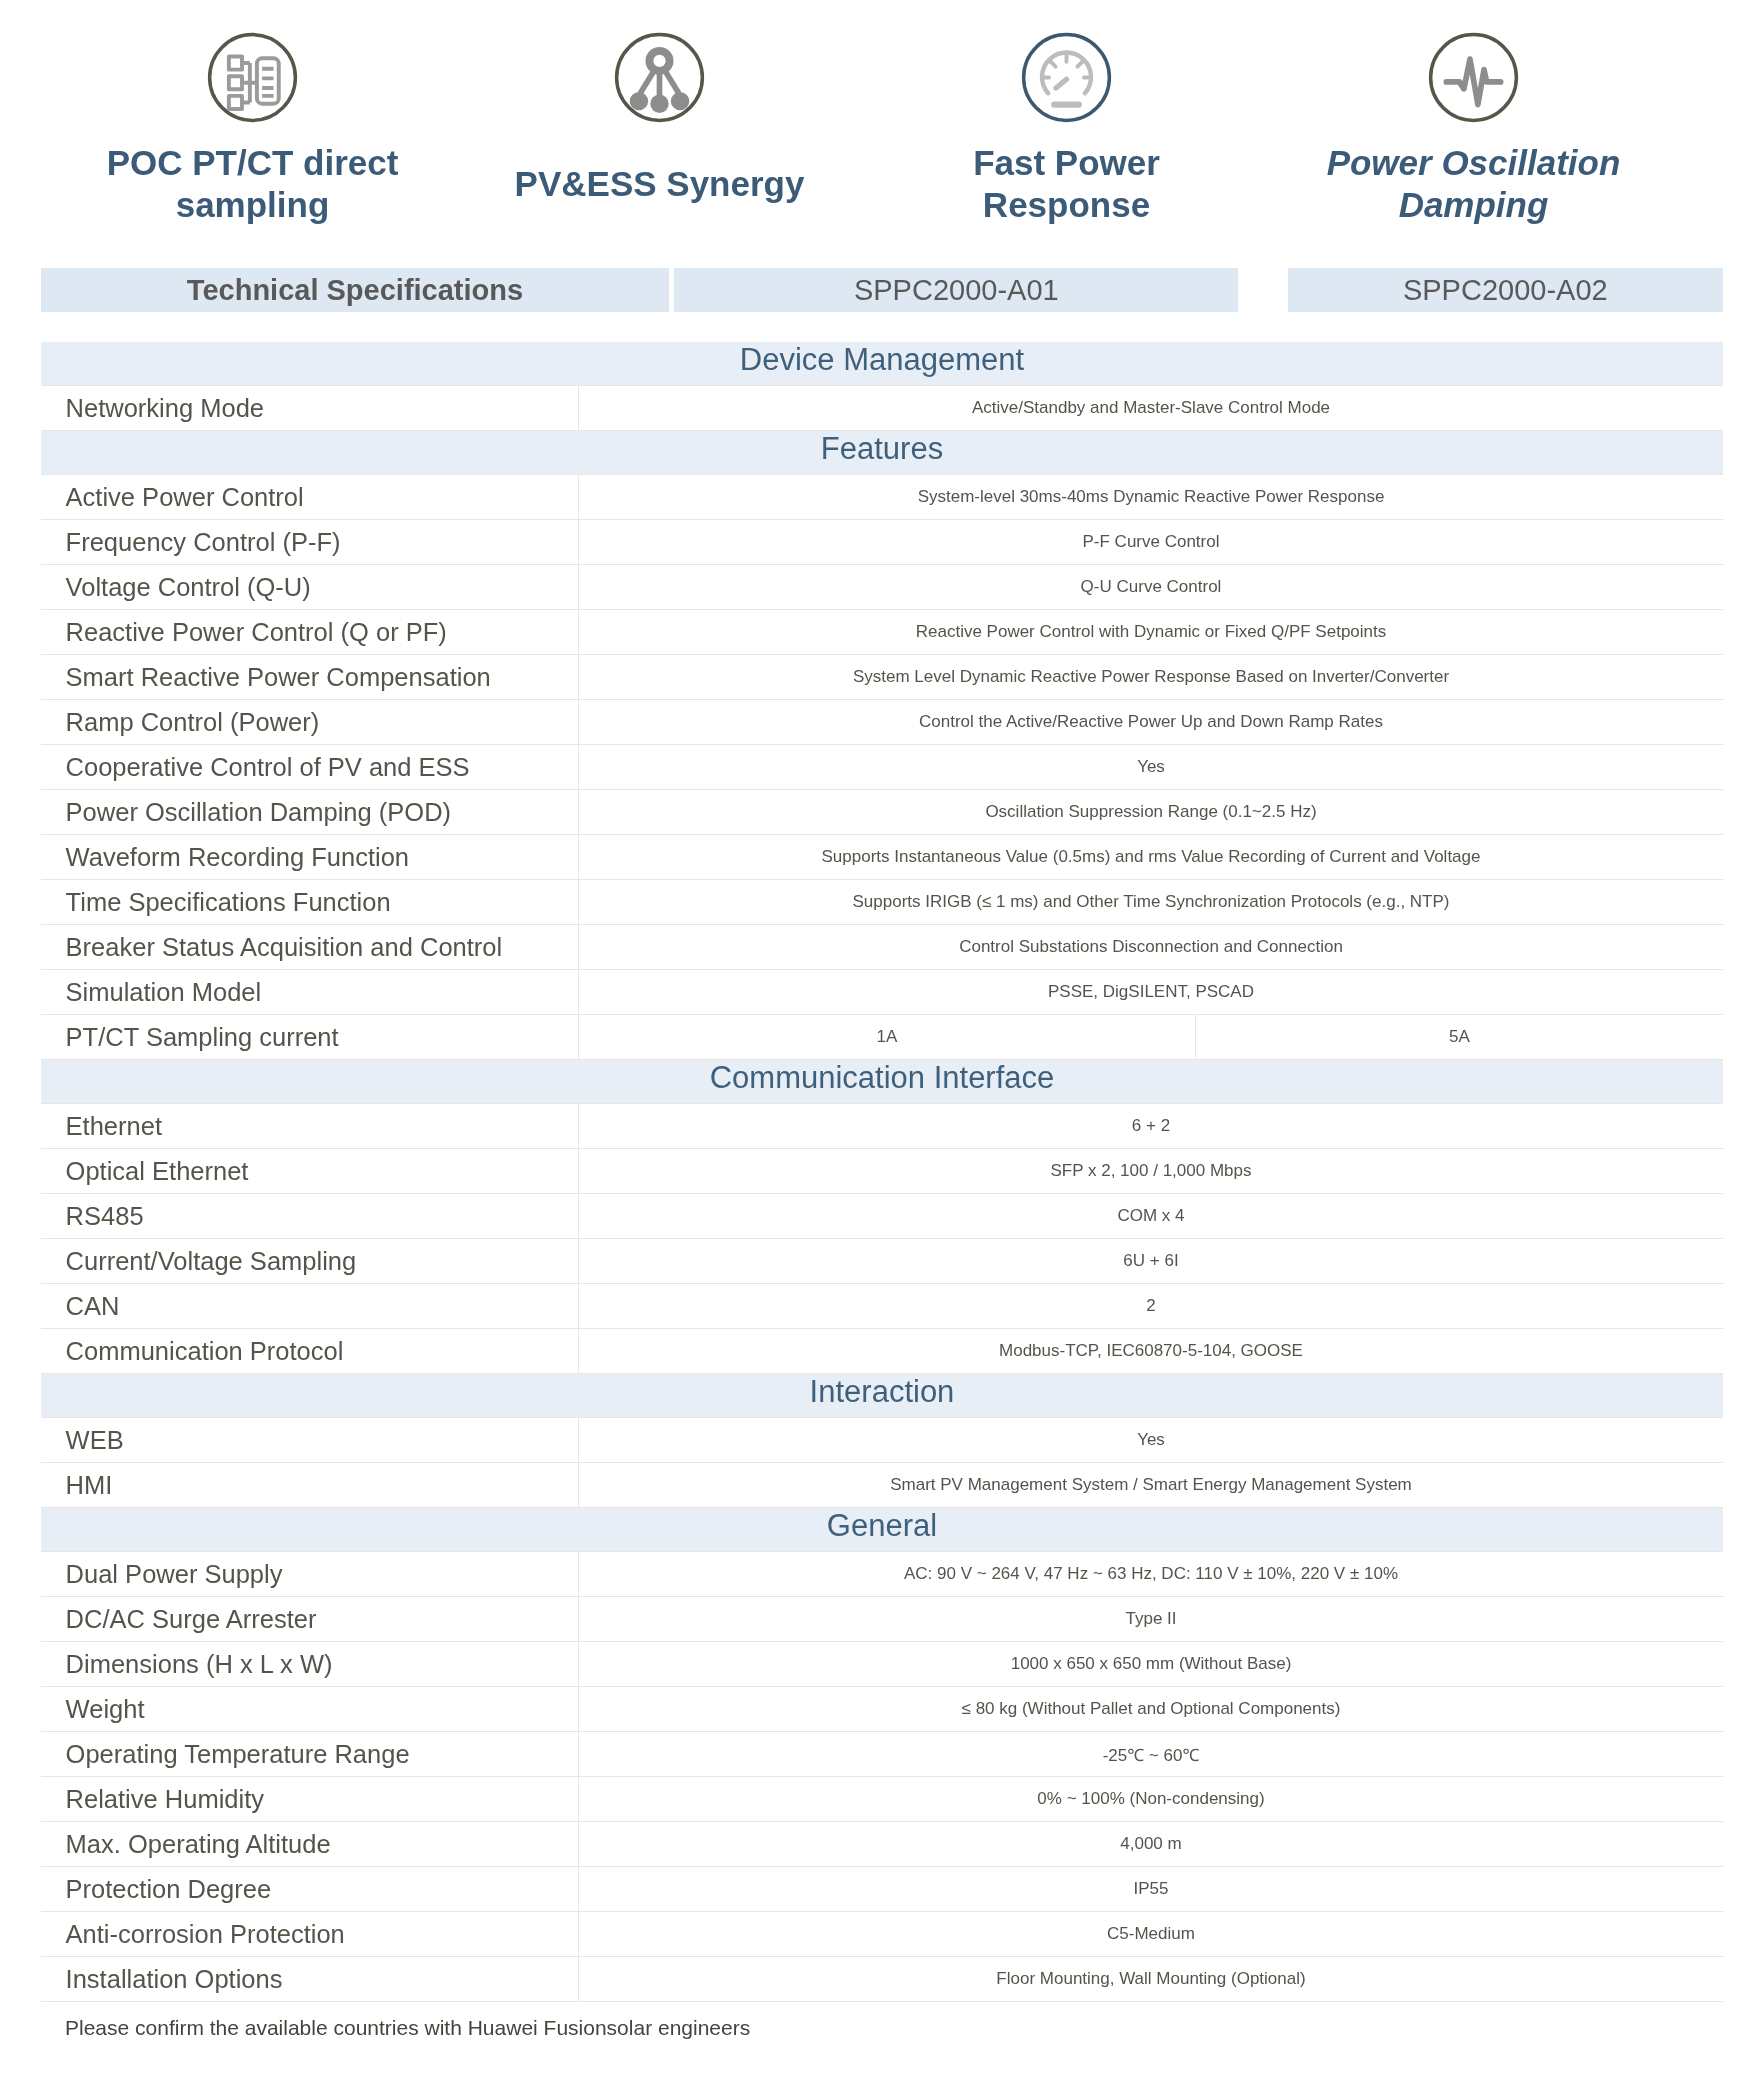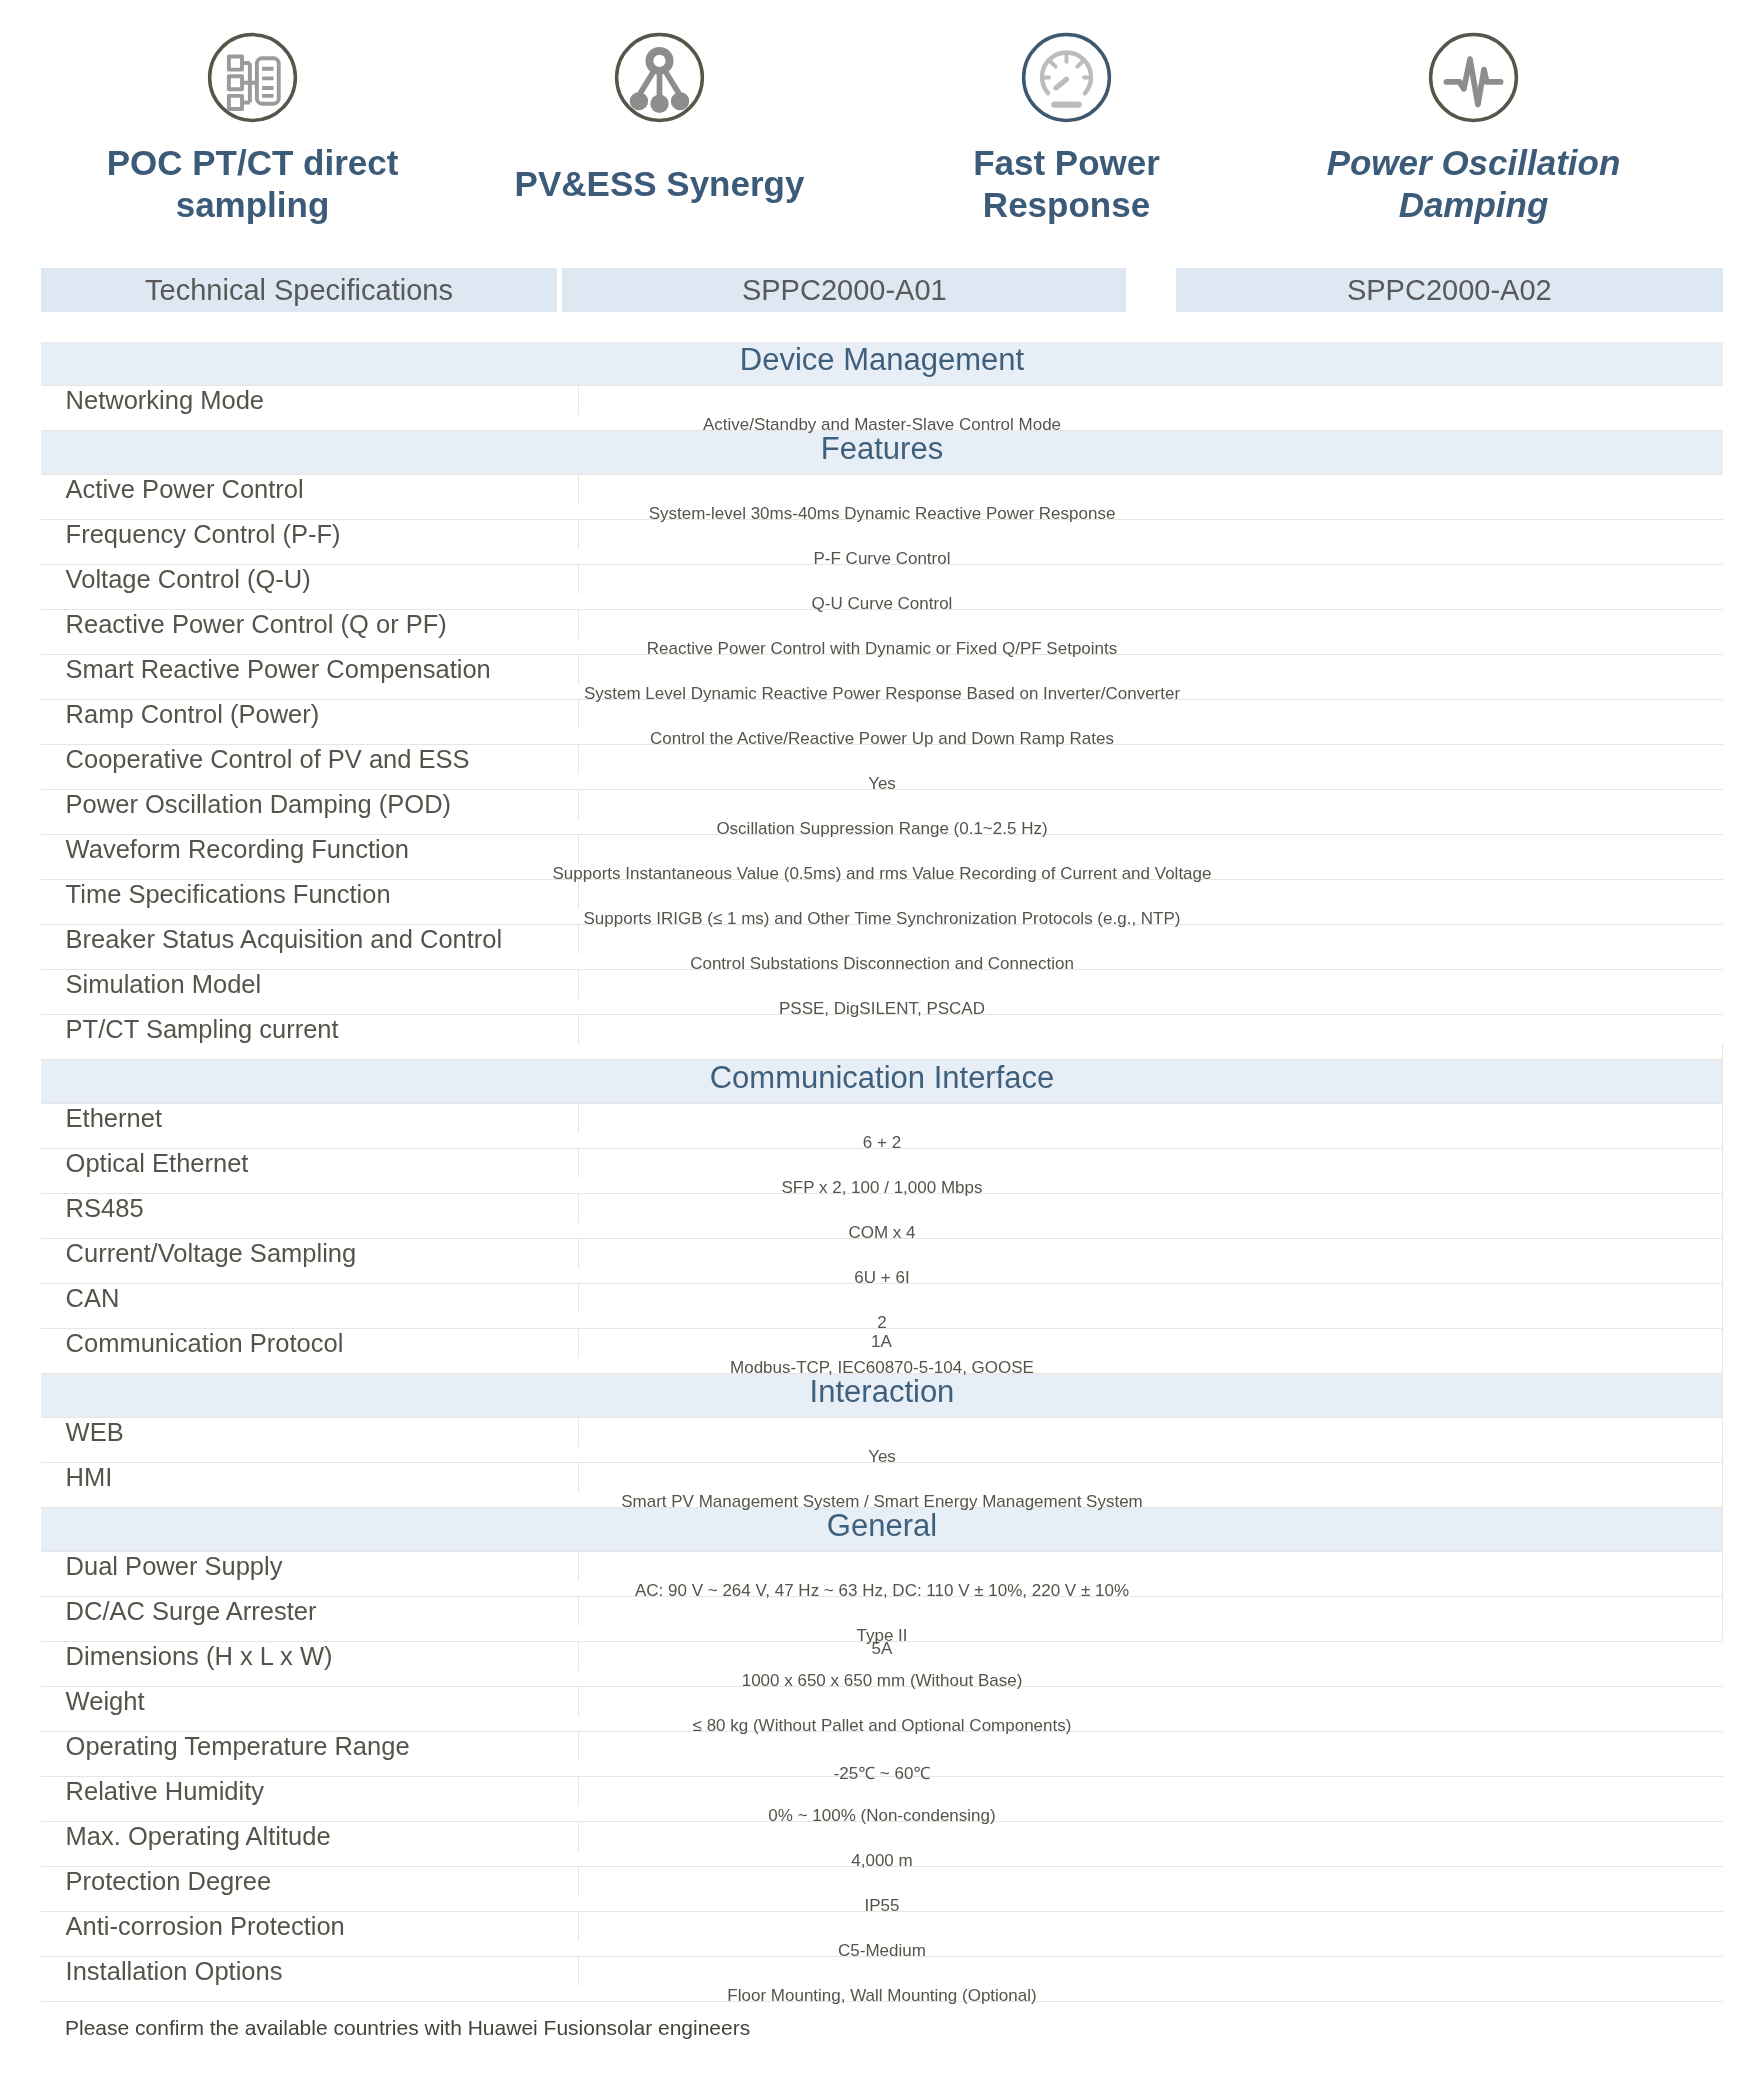--- a/index.html
+++ b/index.html
@@ -35,33 +35,33 @@
     text-align:center;font-size:35px;font-weight:600;line-height:1.22;
     color:var(--accent-text);
   }
 
   
   .spec-header{display:flex;margin:35px 33px 30px 41px;height:44px;gap:5.3px;}
   .spec-header .hcell{
     background:var(--header-bg);display:flex;align-items:center;justify-content:center;
     font-size:29px;color:var(--header-text);
   }
-  .spec-header .c1{width:516px;}
+  .spec-header .c1{width:628px;font-weight:bold;}
   .spec-header .c2{width:564px;}
   .spec-header .c3{flex:1;margin-left:44px;}
 
   
   .spec-table{margin:0 33px 0 41px;}
   .section-bar{
     height:43px;background:var(--section-bg);
     display:flex;align-items:flex-start;justify-content:center;
     border-bottom:1.8px solid var(--divider);
   }
   .section-bar .section-title{font-size:31px;color:var(--section-title);}
-  .row{display:flex;height:44px;border-bottom:1.8px solid var(--divider);background:#ffffff;flex-direction:column;}
+  .row{display:flex;height:44px;border-bottom:1.8px solid var(--divider);background:#ffffff;}
   .row .label{
     width:538px;box-sizing:border-box;display:flex;align-items:center;
     padding-left:24.6px;border-right:1.8px solid var(--divider);
     font-size:25.5px;color:var(--body-text);
   }
   .row .value{
     flex:1;display:flex;align-items:center;justify-content:center;
     font-size:17px;color:var(--body-text);text-align:left;padding:0 10.5px;
   }
   .row .value.v1{flex:0 0 595px;border-right:1.8px solid var(--divider);}

